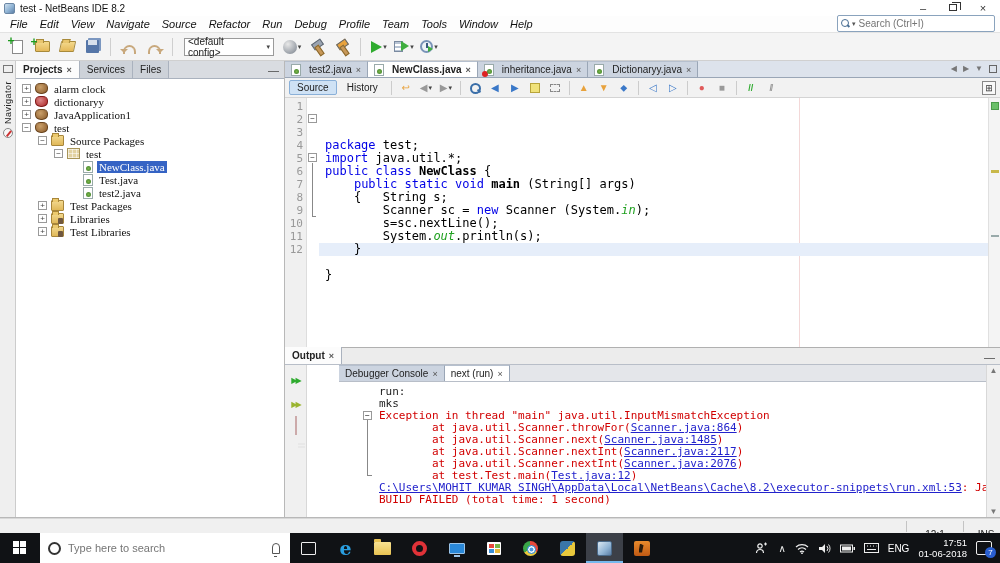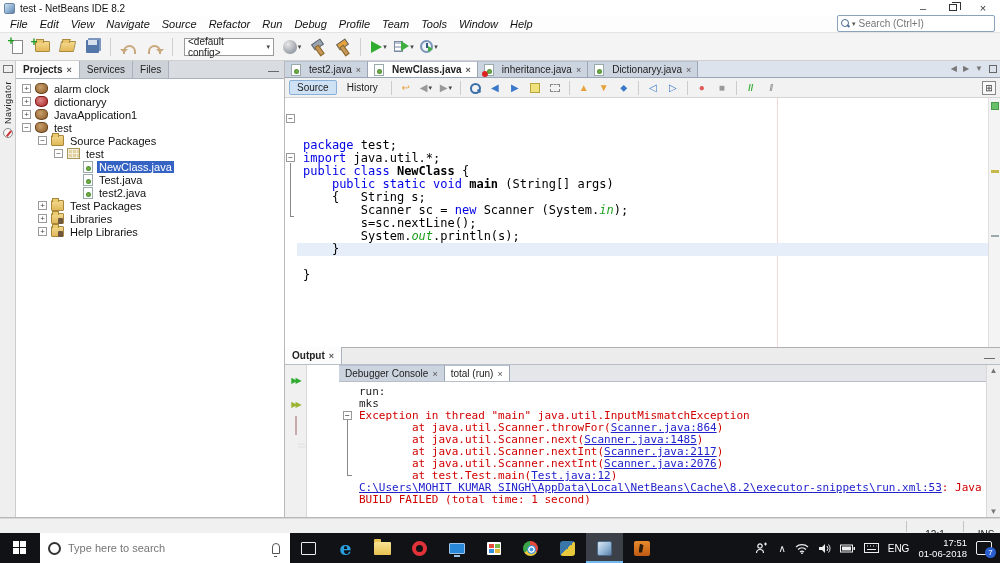--- a/index.html
+++ b/index.html
@@ -67,21 +67,21 @@
   .panel-tabs { height:18px; background:#d9dce1; display:flex; align-items:flex-end; border-bottom:1px solid #aab2be; position:relative; }
   .ptab { height:17px; padding:2px 7px; font-size:10px; color:#222; background:#cdd2d9; border-right:1px solid #aab2be; display:flex; align-items:center; gap:4px; }
   .ptab.active { background:#fcfcfc; font-weight:bold; }
   .tab-x { font-size:9px; color:#555; }
   .panel-min { position:absolute; right:5px; top:3px; font-size:11px; color:#444; }
   .tree { flex:1; overflow:hidden; padding-top:3px; font-size:11px; }
   .trow { height:13px; display:flex; align-items:center; white-space:nowrap; }
   .expander { width:9px; height:9px; border:1px solid #9a9a9a; background:#fff; font-size:8px; line-height:7px; text-align:center; color:#444; margin-right:4px; flex:none; }
   .exp-space { width:13px; flex:none; }
   .tico { width:13px; height:11px; margin-right:4px; flex:none; position:relative; }
-  .tlabel { padding:0 2px; color:#111; }
+  .tlabel { padding:0 2px; color:#111;font-family:Liberation Serif, serif; }
   .trow.selected .tlabel { background:#3563c4; color:#fff; }
   
   .ico-cup { background:radial-gradient(circle at 40% 35%,#caa06a,#8a5a2a); border-radius:40% 40% 45% 45%; border:1px solid #6a451f; }
   .ico-cup.red { background:radial-gradient(circle at 40% 35%,#d88, #a22); border-color:#801a1a; }
   .ico-folder { background:linear-gradient(#f2d88e,#e0b858); border:1px solid #a8863a; border-radius:1px; }
   .ico-folder::before { content:""; position:absolute; left:0; top:-3px; width:5px; height:3px; background:#ecca6e; border:1px solid #a8863a; border-bottom:none; }
   .ico-pkg { background:#e2d2a2; border:1px solid #a89558; background-image:linear-gradient(#fff8 1px,transparent 1px),linear-gradient(90deg,#fff8 1px,transparent 1px); background-size:4px 4px; }
   .ico-java { width:10px; height:12px; background:#fff; border:1px solid #9aa; }
   .ico-java::after { content:""; position:absolute; left:2px; top:4px; width:5px; height:5px; background:radial-gradient(#7ab648,#3a7a2a); border-radius:50%; }
   .ico-jar::after { content:""; position:absolute; right:0px; bottom:-1px; width:5px; height:6px; background:#705840; border-radius:1px; }
@@ -126,21 +126,21 @@
   .out-header { height:17px; background:#ececec; display:flex; align-items:flex-end; border-bottom:1px solid #b8bec8; position:relative; }
   .out-body { flex:1; display:flex; min-height:0; }
   .out-strip { width:22px; background:#f0f0f0; border-right:1px solid #d8d8d8; display:flex; flex-direction:column; align-items:center; padding-top:4px; gap:6px; }
   .rr { font-size:8px; letter-spacing:-2px; }
   .rr.g { color:#2fab2f; } .rr.y { color:#9ab42f; }
   .stopb { width:9px; height:9px; background:#e8b8b8; border:1px solid #caa; }
   .gear { width:11px; height:9px; background:#9aa8b8; border-radius:2px; position:relative; }
   .gear::after { content:""; position:absolute; left:2px; top:2px; width:7px; height:2px; background:#e8e8e8; box-shadow:0 3px 0 #e8e8e8; }
   .out-main { flex:1; display:flex; flex-direction:column; min-width:0;padding-left:32px; }
   .out-tabs { height:17px; background:#e4e6ea; display:flex; align-items:flex-end; border-bottom:1px solid #b8bec8; }
-  .console { flex:1; position:relative; font:11px "DejaVu Sans Mono", monospace; line-height:12px; padding:4px 0 0 20px; white-space:pre; overflow:hidden; }
+  .console { flex:1; position:relative; font:11px "DejaVu Sans Mono", monospace; line-height:12px; padding:4px 0 0 20px; white-space:pre; overflow:hidden;margin-left:20px; }
   .oline { height:12px; }
   .o-err { color:#d10000; } .o-plain { color:#222; } .o-link { color:#2222cc; text-decoration:underline; }
   .ofold { position:absolute; left:4px; width:9px; height:9px; border:1px solid #999; background:#fff; font-size:8px; line-height:7px; text-align:center; color:#333; }
   .obracket { position:absolute; left:8px; border-left:1px solid #888; border-bottom:1px solid #888; width:5px; }
   .out-scroll { width:14px; background:#f0f0f0; border-left:1px solid #d8d8d8; display:flex; flex-direction:column; justify-content:space-between; align-items:center; font-size:8px; color:#777; padding:1px 0; }
 
   
   .statusbar { height:15px; background:#f0f0f0; display:flex; align-items:center; justify-content:flex-end; font-size:10px; color:#222; border-top:1px solid #d8d8d8; }
   .st-sep { width:1px; height:11px; background:#c4c4c4; margin:0 8px; }
   .st-cell { min-width:40px; text-align:center;margin-top:16px; }
@@ -345,21 +345,21 @@
             <span class="tlabel">Test Packages</span>
           </div>
           <div class="trow" style="padding-left: 22px;">
             <div class="expander">+</div>
             <div class="tico ico-folder ico-jar"></div>
             <span class="tlabel">Libraries</span>
           </div>
           <div class="trow" style="padding-left: 22px;">
             <div class="expander">+</div>
             <div class="tico ico-folder ico-jar"></div>
-            <span class="tlabel">Help Libraries</span>
+            <span class="tlabel">Test Libraries</span>
           </div>
         </div>
     </div>
 
     <div class="editor-col">
       <div class="etab-row" id="editor-tabs">
           <div class="etab">
             <div class="tico ico-java" style="height: 12px;"></div>
             <span>test2.java</span>
             <span class="tab-x">×</span>
@@ -446,20 +446,33 @@
           <div class="ebtn">
             <span class="c-green">//</span>
           </div>
           <div class="ebtn">
             <span class="c-gray" style="font-weight:bold;font-size:9px;">/̸</span>
           </div>
           <div class="split-btn">⊞</div>
         </div>
 
       <div class="code-wrap">
+        <div class="gutter" id="gutter">1
+2
+3
+4
+5
+6
+7
+8
+9
+10
+11
+12
+</div>
         <div class="foldcol" id="foldcol">
             <div class="fbox" style="top: 16px;">−</div>
             <div class="fbox" style="top: 55px;">−</div>
             <div class="fbracket" style="top: 65px; height: 54px;"></div>
           </div>
         <div class="codearea" id="codearea">
           <div class="margin-line"></div>
         <div class="cline"><span class="tok-k">package</span><span class="tok-p"> test;</span></div><div class="cline"><span class="tok-k">import</span><span class="tok-p"> java.util.*;</span></div><div class="cline"><span class="tok-k">public class </span><span class="tok-b">NewClass</span><span class="tok-p"> {</span></div><div class="cline"><span class="tok-p">    </span><span class="tok-k">public static void </span><span class="tok-b">main</span><span class="tok-p"> (String[] args)</span></div><div class="cline"><span class="tok-p">    {   String s;</span></div><div class="cline"><span class="tok-p">        Scanner sc = </span><span class="tok-k">new</span><span class="tok-p"> Scanner (System.</span><span class="tok-g">in</span><span class="tok-p">);</span></div><div class="cline"><span class="tok-p">        s=sc.nextLine();</span></div><div class="cline"><span class="tok-p">        System.</span><span class="tok-g">out</span><span class="tok-p">.println(s);</span></div><div class="cline"><span class="tok-p">    }</span></div><div class="cline"></div><div class="cline"><span class="tok-p">}</span></div><div class="cur-line" style="top: 145px;"></div><div class="cline"></div></div>
         <div class="estripe">
           <div class="es-green"></div>
@@ -483,21 +496,21 @@
               <div><span class="stopb"></span></div>
               <div><span class="gear"></span></div>
             </div>
           <div class="out-main">
             <div class="out-tabs" id="output-tabs">
                 <div class="etab" style="font-weight: normal;">
                   <span>Debugger Console</span>
                   <span class="tab-x">×</span>
                 </div>
                 <div class="etab active" style="font-weight: normal;">
-                  <span>total (run)</span>
+                  <span>next (run)</span>
                   <span class="tab-x">×</span>
                 </div>
               </div>
             <div class="console" id="console"><div class="oline"><span class="o-plain">run:</span></div><div class="oline"><span class="o-plain">mks</span></div><div class="oline"><span class="o-err">Exception in thread "main" java.util.InputMismatchException</span></div><div class="ofold" style="top: 29px;">−</div><div class="oline"><span class="o-err">        at java.util.Scanner.throwFor(</span><span class="o-link">Scanner.java:864</span><span class="o-err">)</span></div><div class="oline"><span class="o-err">        at java.util.Scanner.next(</span><span class="o-link">Scanner.java:1485</span><span class="o-err">)</span></div><div class="oline"><span class="o-err">        at java.util.Scanner.nextInt(</span><span class="o-link">Scanner.java:2117</span><span class="o-err">)</span></div><div class="oline"><span class="o-err">        at java.util.Scanner.nextInt(</span><span class="o-link">Scanner.java:2076</span><span class="o-err">)</span></div><div class="oline"><span class="o-err">        at test.Test.main(</span><span class="o-link">Test.java:12</span><span class="o-err">)</span></div><div class="oline"><span class="o-link">C:\Users\MOHIT KUMAR SINGH\AppData\Local\NetBeans\Cache\8.2\executor-snippets\run.xml:53</span><span class="o-err">: Java returned: 1</span></div><div class="oline"><span class="o-err">BUILD FAILED (total time: 1 second)</span></div><div class="obracket" style="top: 38px; height: 56px;"></div></div>
           </div>
           <div class="out-scroll">
             <span>▲</span>
             <span>▼</span>
           </div>
         </div>

